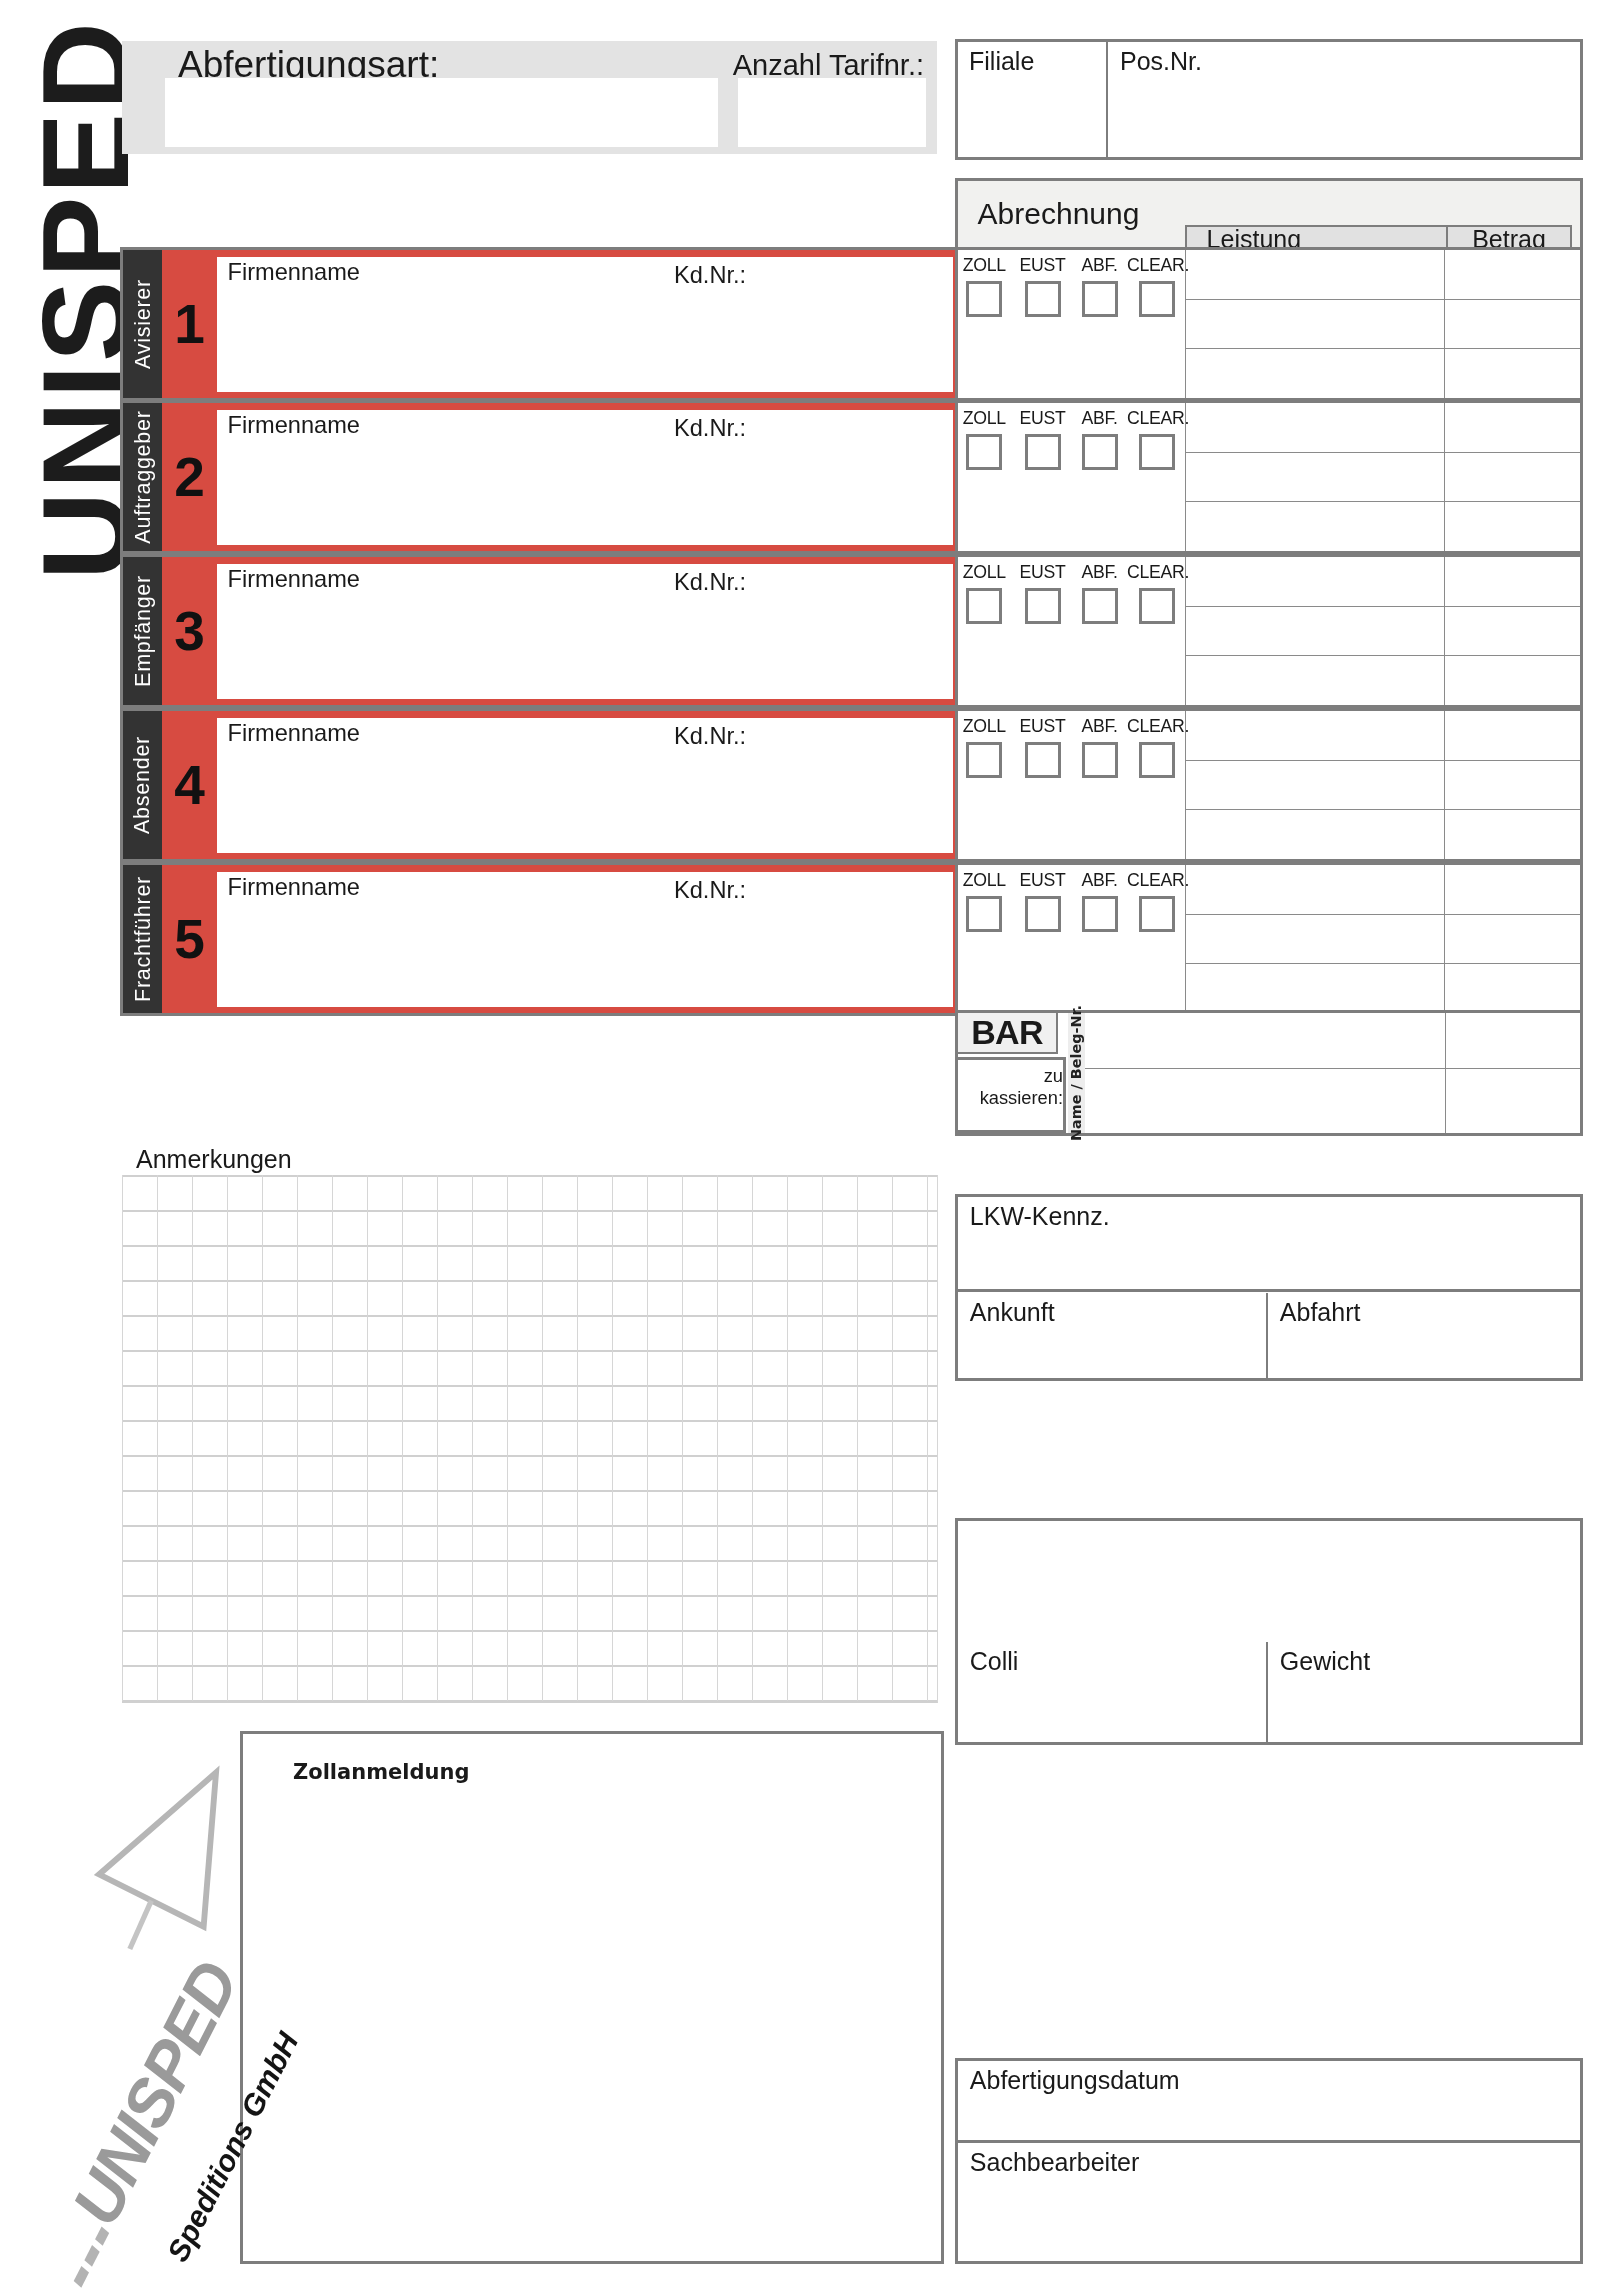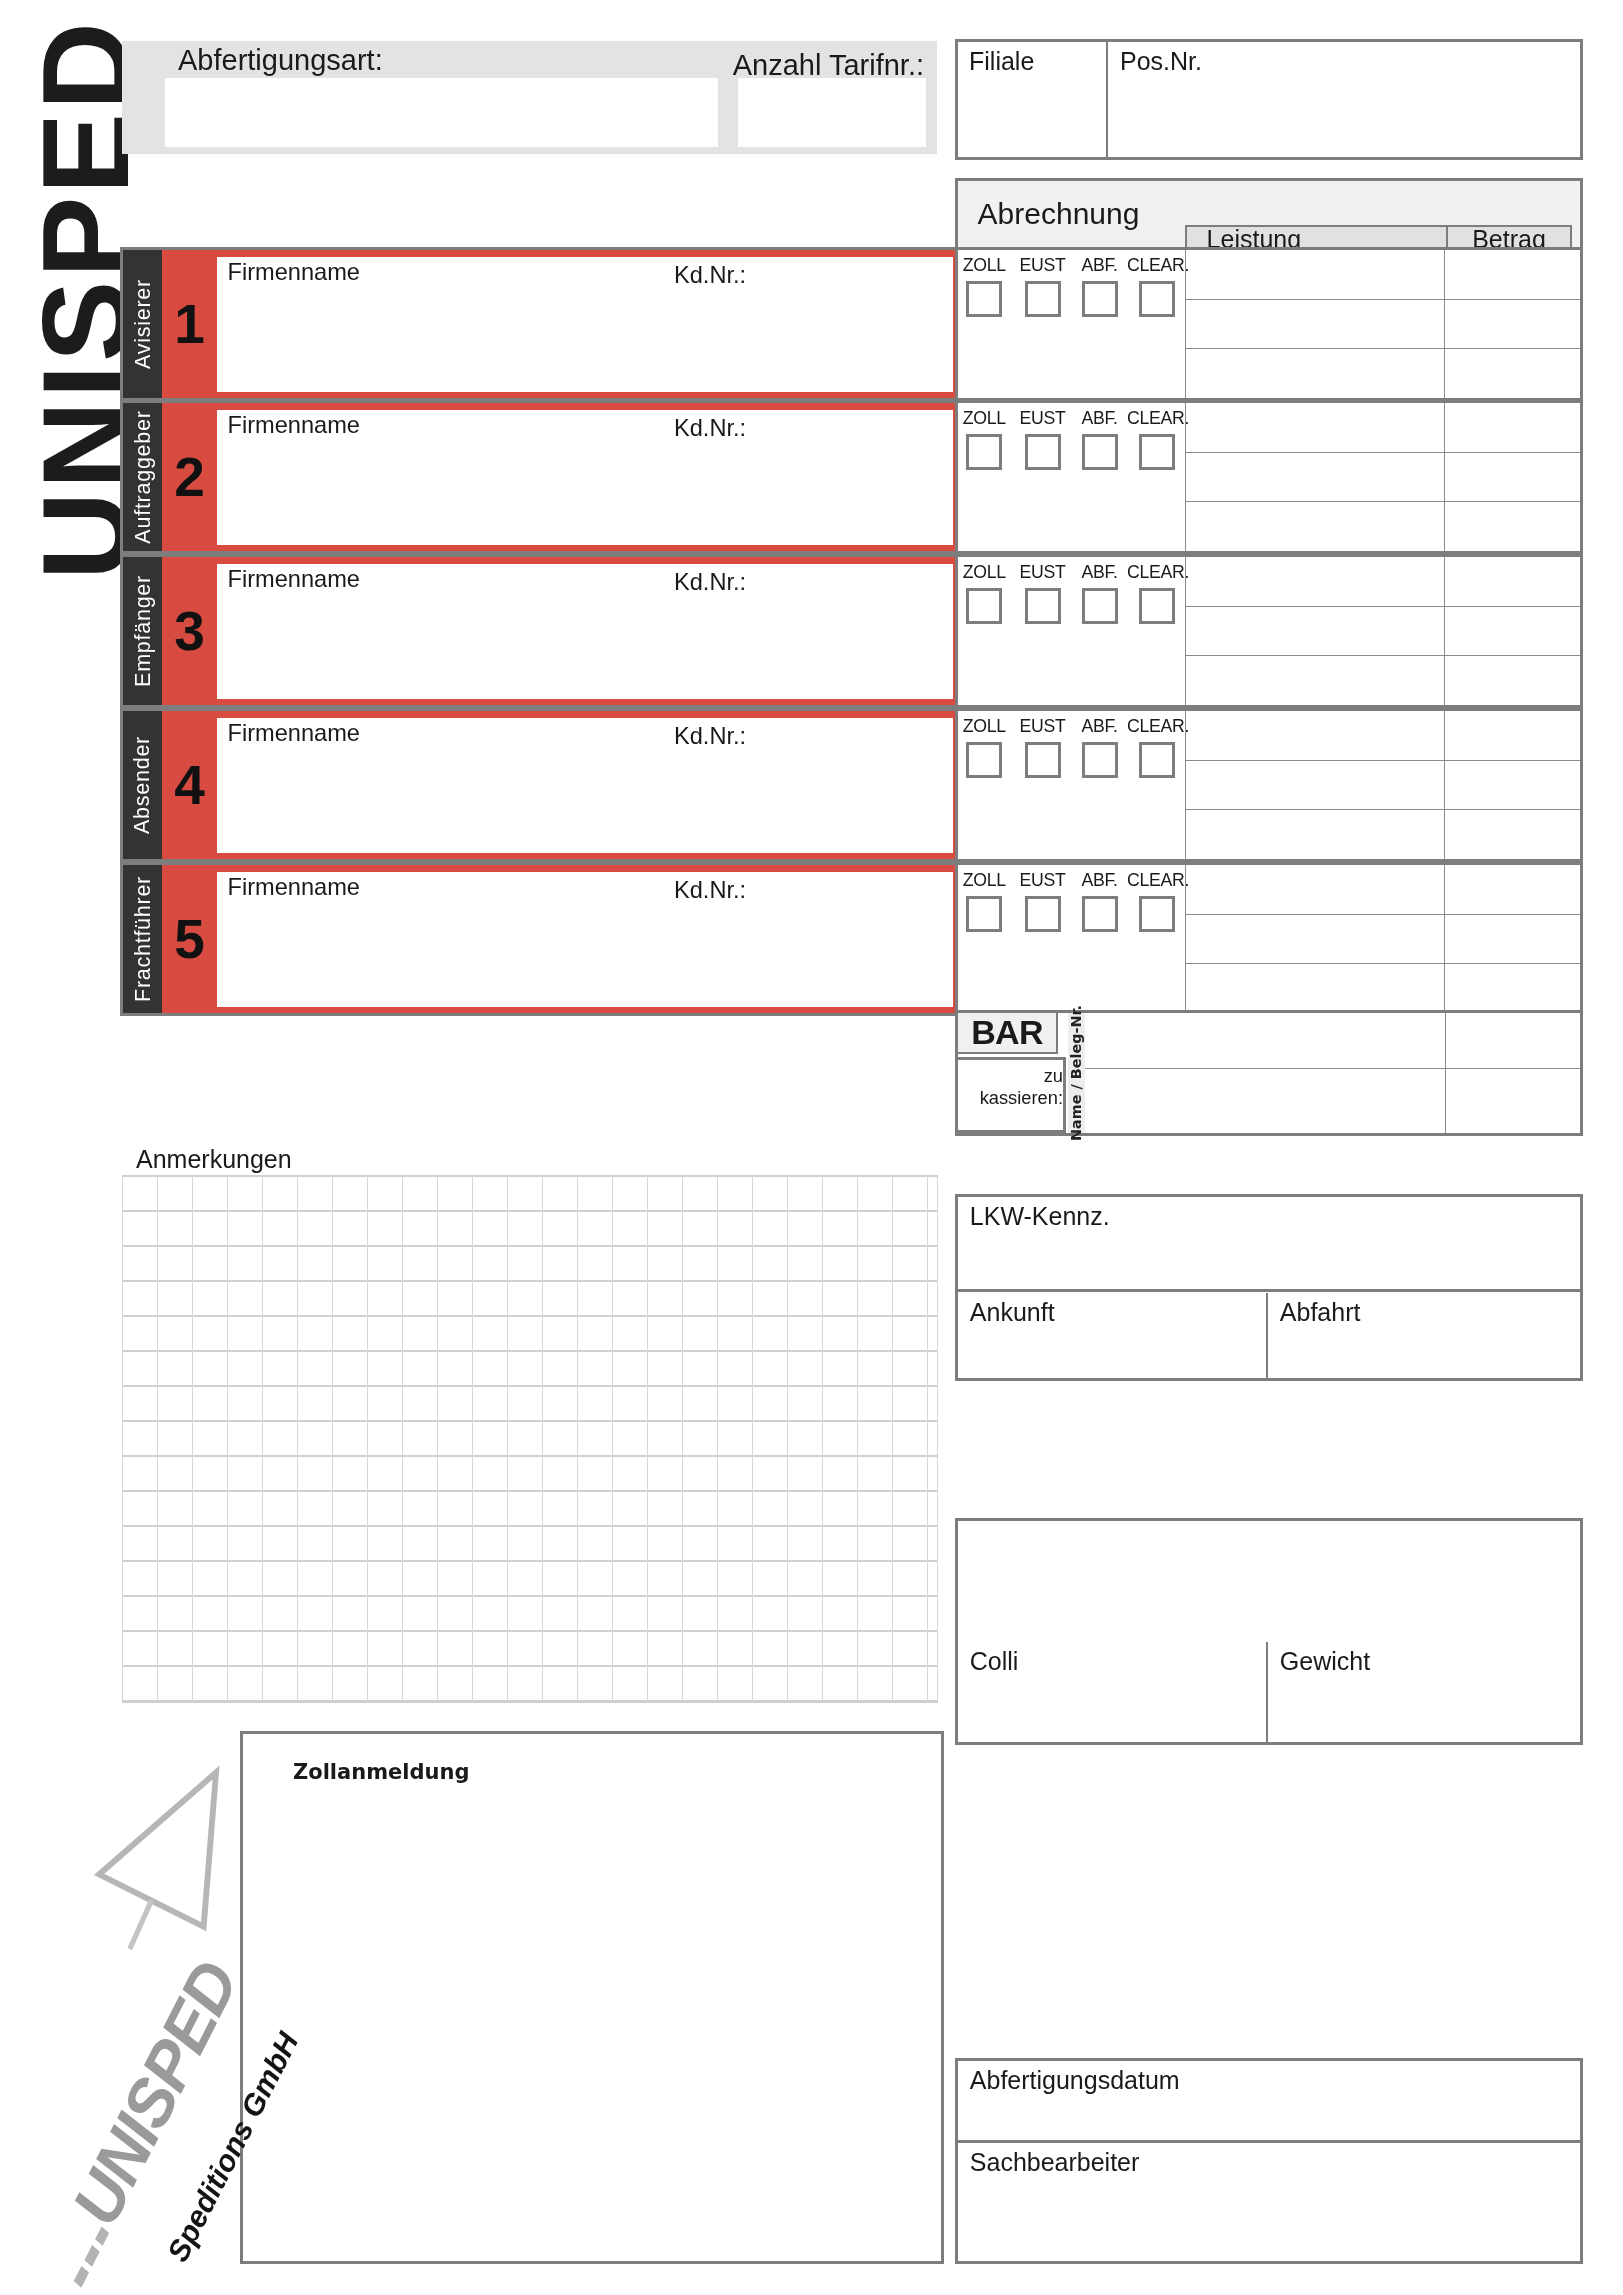--- a/index.html
+++ b/index.html
@@ -7,21 +7,21 @@
         font-family:"Liberation Sans",sans-serif;color:#1a1a1a;overflow:hidden;}
   .abs{position:absolute;}
 
   
   .logo-vert{position:absolute;left:35px;top:580px;transform:rotate(-90deg);
              transform-origin:0 0;font-size:122px;font-weight:bold;letter-spacing:2.6px;
              line-height:103px;color:#1c1c1c;white-space:nowrap;}
 
   
   .hdr-band{left:122px;top:41px;width:815px;height:113px;background:#e3e3e3;}
-  .hdr-title{position:absolute;left:56px;top:2.6px;font-size:29px;}
+  .hdr-title{position:absolute;left:56px;top:2.6px;font-size:37px;}
   .hdr-input1{position:absolute;left:43px;top:37px;width:553px;height:69px;background:#fff;}
   .hdr-input2{position:absolute;left:616px;top:37px;width:188px;height:69px;background:#fff;}
   .anz-lbl{position:absolute;right:13px;top:7.9px;font-size:29px;}
 
   .gbox{position:absolute;background:#fff;border:3.9px solid #7d7d7d;}
 
   
   .fil-cell{position:absolute;left:0;top:0;width:148px;height:100%;border-right:2.6px solid #7d7d7d;}
   .cell-lbl{position:absolute;left:11px;top:5.2px;font-size:25px;}
 

